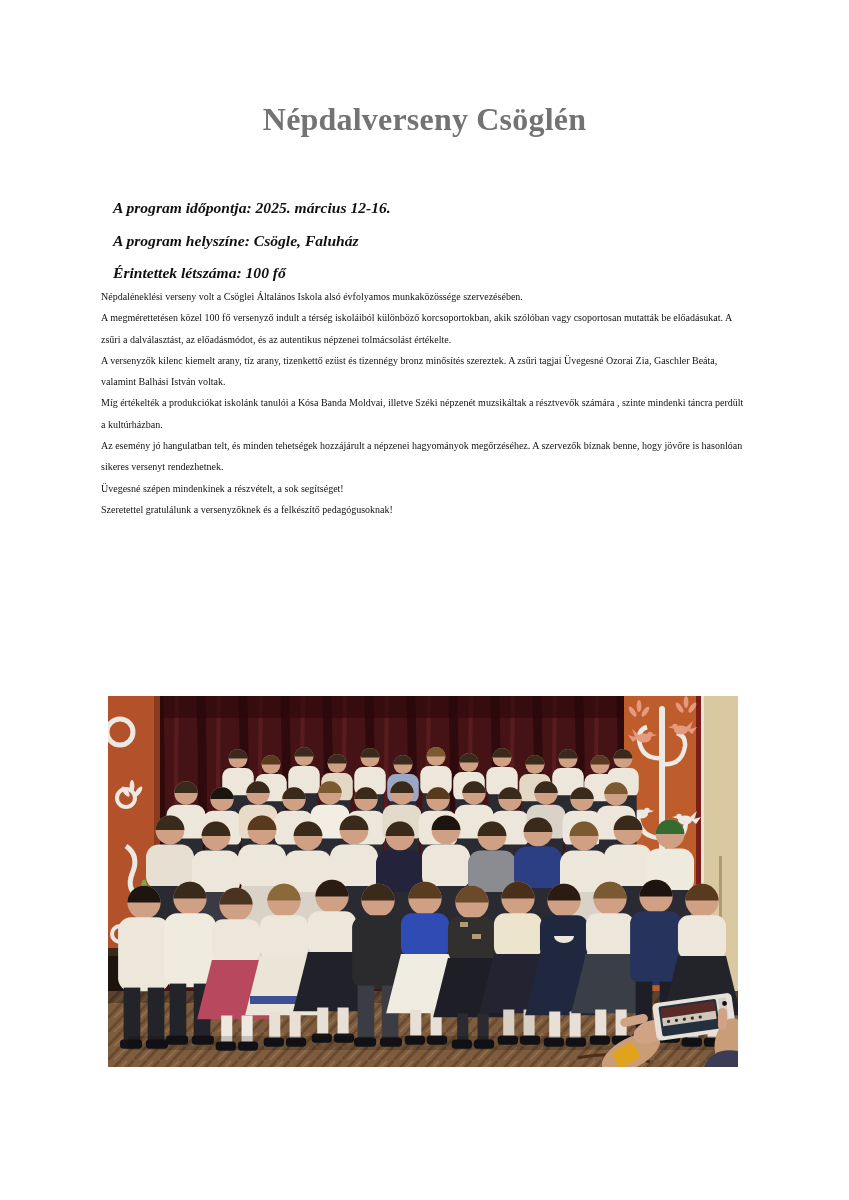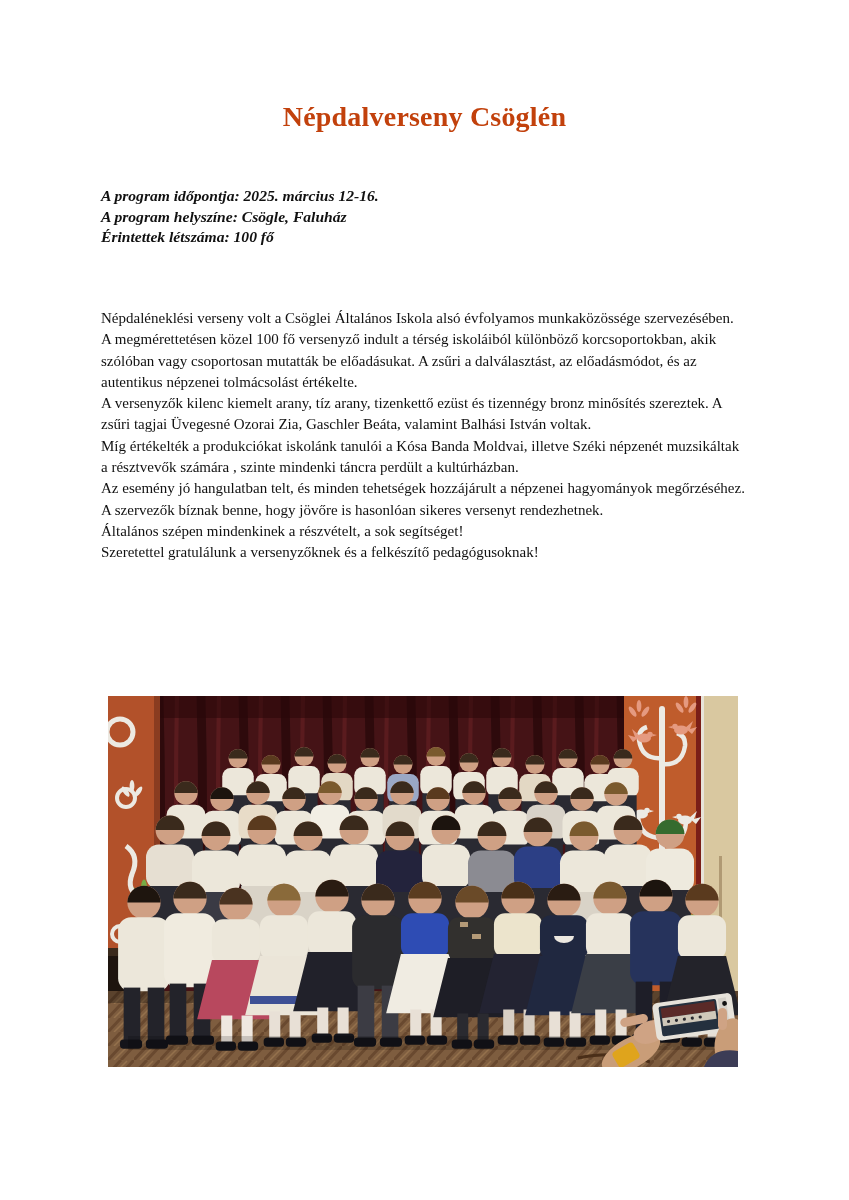--- a/index.html
+++ b/index.html
@@ -7,33 +7,33 @@
     position:relative;
     width:849px;height:1200px;
     background:#ffffff;
     font-family:"Liberation Serif", serif;
     color:#111;
     overflow:hidden;
   }
   .doc-title{
     position:absolute;top:101px;left:0;right:0;
     margin:0;text-align:center;
-    font-size:28px;font-weight:bold;
-    color:#c2410c;
+    font-size:32px;font-weight:bold;
+    color:#737373;
     letter-spacing:0.2px;
   }
   .meta-block{
     position:absolute;top:186px;left:101px;width:648px;
     font-size:15.6px;line-height:20.6px;
     font-weight:bold;font-style:italic;
   }
-  .meta-block p{margin:0;white-space:pre-wrap;}
+  .meta-block p{margin:12px;white-space:pre-wrap;}
   .body-block{
-    position:absolute;top:308px;left:101px;width:648px;
-    font-size:15px;line-height:21.3px;
+    position:absolute;top:286px;left:101px;width:648px;
+    font-size:10px;line-height:21.3px;
   }
   .body-block p{margin:0;white-space:pre-wrap;}
   .photo-frame{
     position:absolute;top:696px;left:108px;
     width:630px;height:371px;margin:0;
   }
   .photo-frame svg{display:block;width:630px;height:371px;}
 </style>
 </head>
 <body>
@@ -47,21 +47,21 @@
     <p>A program helyszíne: Csögle, Faluház</p>
     <p>Érintettek létszáma: 100 fő</p>
   </div>
 
   <div class="body-block">
     <p>Népdaléneklési verseny volt a Csöglei Általános Iskola alsó évfolyamos munkaközössége szervezésében.</p>
     <p>A megmérettetésen közel 100 fő versenyző indult a térség iskoláiból különböző korcsoportokban, akik szólóban vagy csoportosan mutatták be előadásukat. A zsűri a dalválasztást, az előadásmódot, és az autentikus népzenei tolmácsolást értékelte.</p>
     <p>A versenyzők kilenc kiemelt arany, tíz arany, tizenkettő ezüst és tizennégy bronz minősítés szereztek. A zsűri tagjai Üvegesné Ozorai Zia, Gaschler Beáta, valamint Balhási István voltak.</p>
     <p>Míg értékelték a produkciókat iskolánk tanulói a Kósa Banda Moldvai, illetve Széki népzenét muzsikáltak a résztvevők számára , szinte mindenki táncra perdült a kultúrházban.</p>
     <p>Az esemény jó hangulatban telt, és minden tehetségek hozzájárult a népzenei hagyományok megőrzéséhez. A szervezők bíznak benne, hogy jövőre is hasonlóan sikeres versenyt rendezhetnek.</p>
-    <p>Általános szépen mindenkinek a részvételt, a sok segítséget!</p>
+    <p>Üvegesné szépen mindenkinek a részvételt, a sok segítséget!</p>
     <p>Szeretettel gratulálunk a versenyzőknek és a felkészítő pedagógusoknak!</p>
   </div>
 
   <figure class="photo-frame">
     <svg viewBox="0 0 630 371" role="img" aria-label="Csoportkép: közel száz gyermek áll sorokban a kultúrház színpada előtt, sötétvörös függöny és fehér népi motívumokkal díszített narancssárga falak előtt; az előtérben egy kéz telefonnal fényképez.">
       <defs>
         <pattern id="cf" width="42" height="300" patternUnits="userSpaceOnUse">
           <rect width="42" height="300" fill="#451316"></rect>
           <path d="M9,0 q4,150 -2,300" stroke="#2e0a0c" stroke-width="9" fill="none"></path>
           <path d="M27,0 q-3,150 3,300" stroke="#5a1b1e" stroke-width="4" fill="none"></path>

